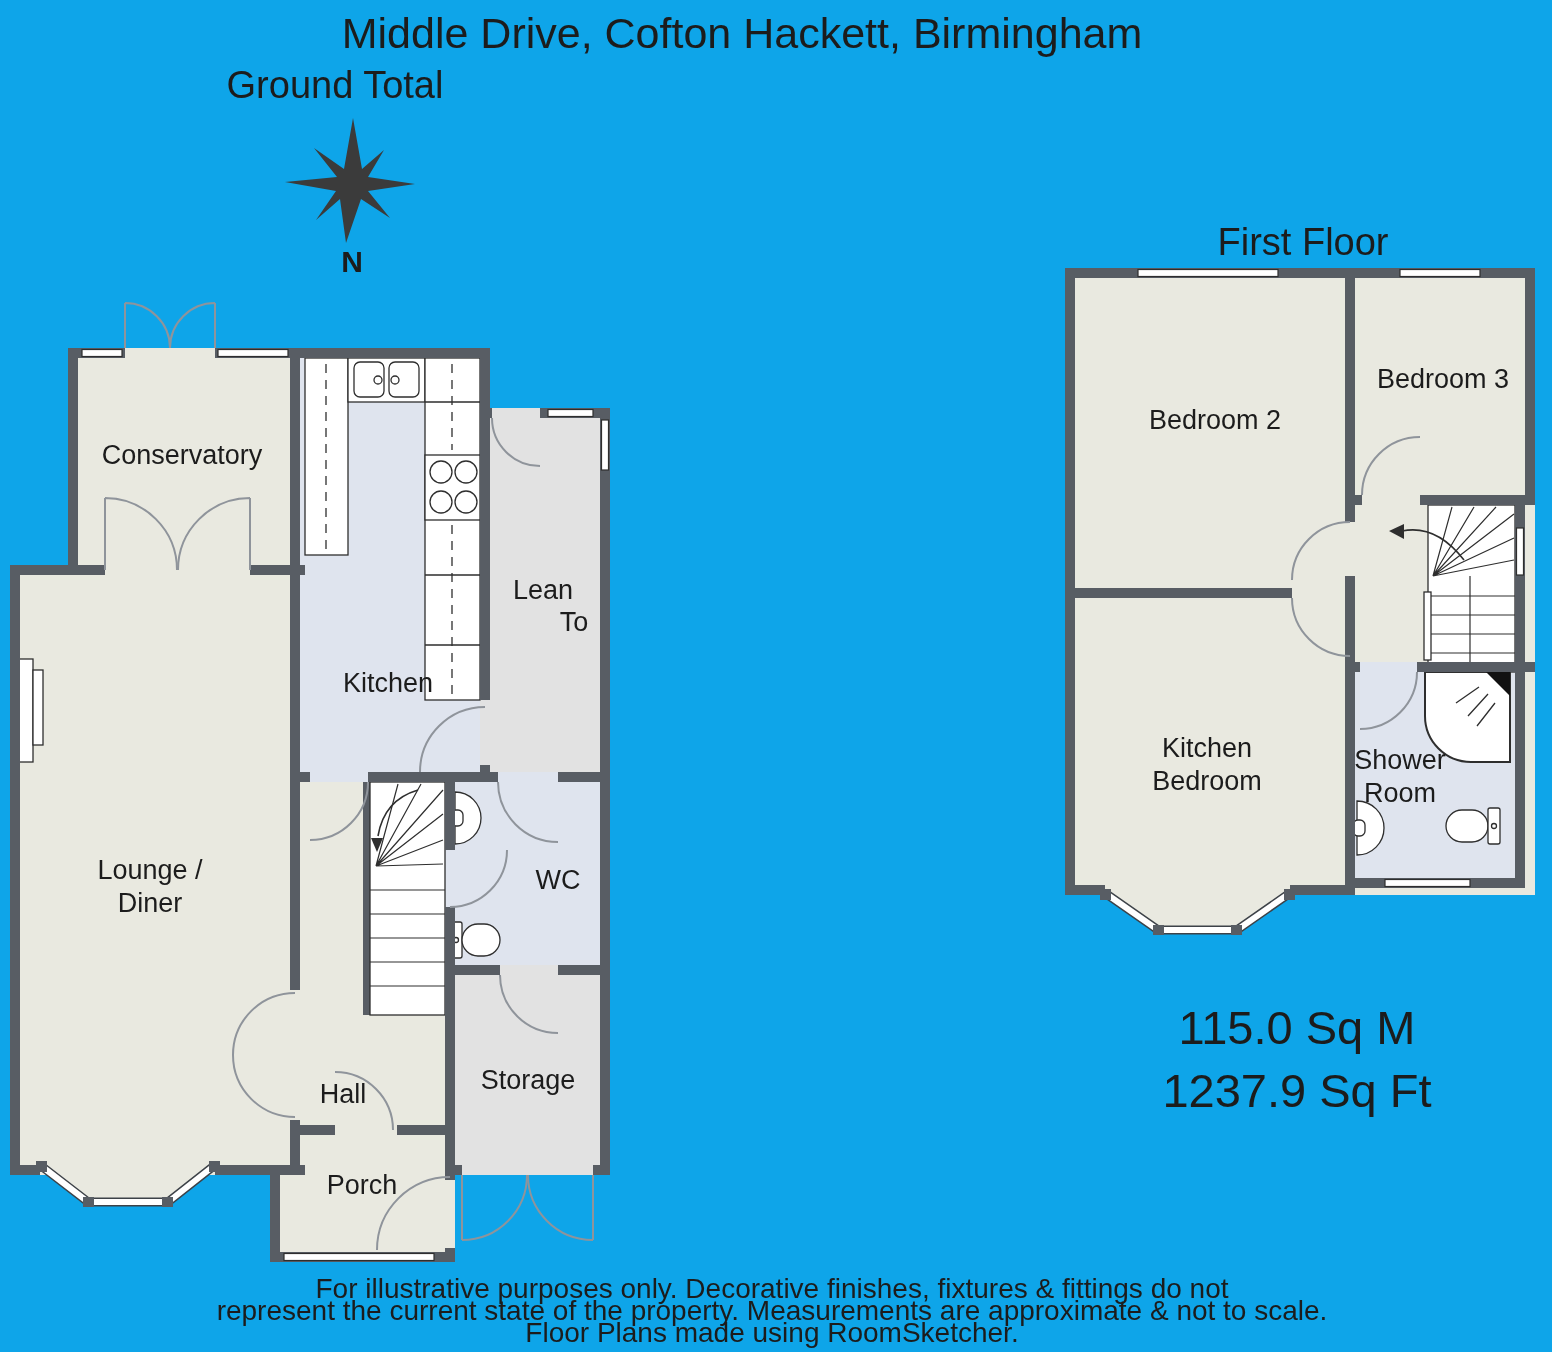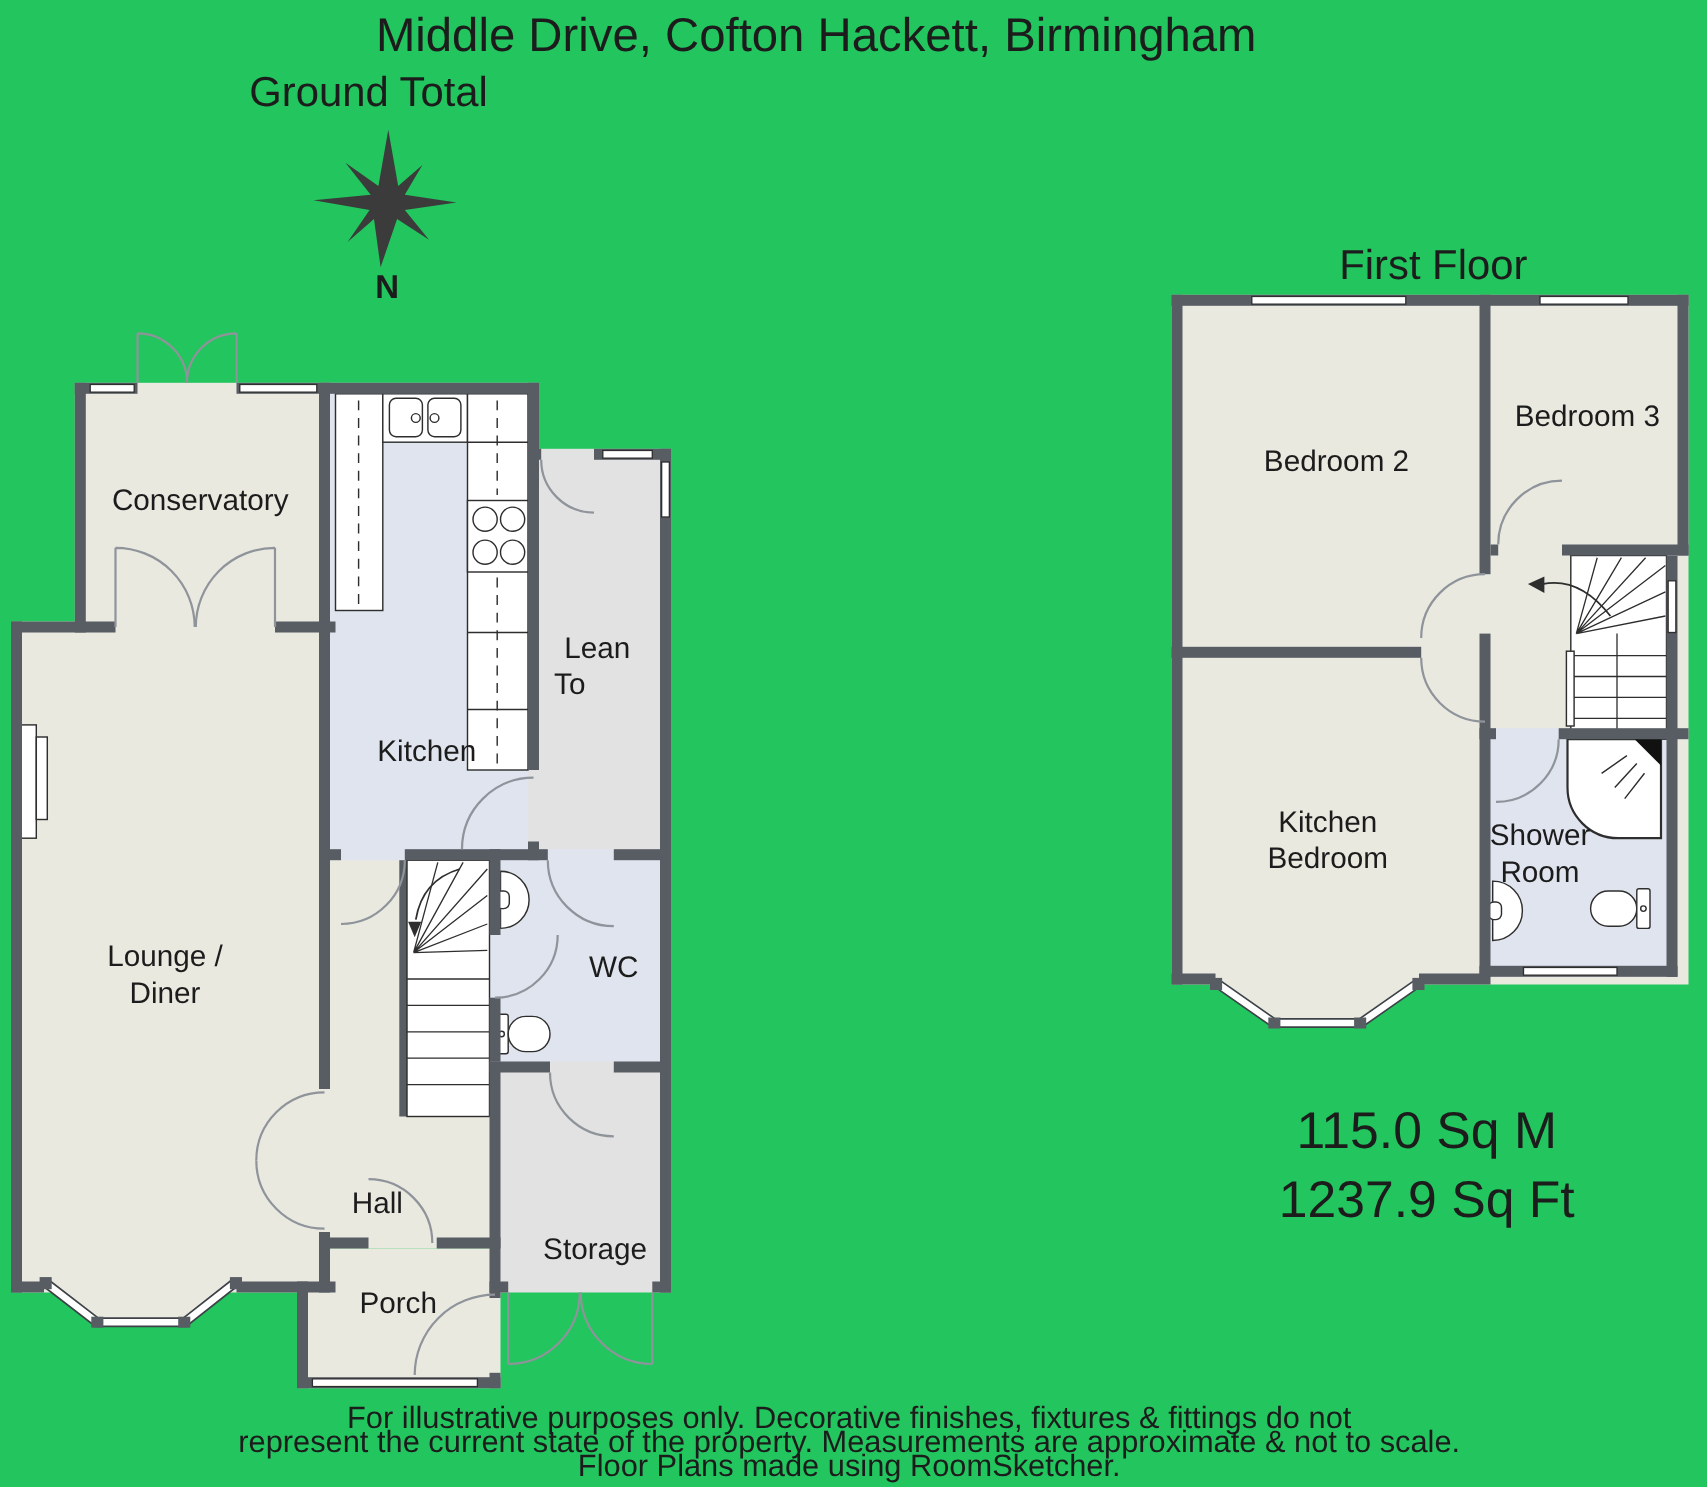--- a/index.html
+++ b/index.html
@@ -1,16 +1,16 @@
 <!DOCTYPE html>
 <html style="--wall: #585d64; --cream: #e9e9e0; --blue: #dfe4ee; --gray: #e2e2e2; --door: #8f949b;"><head>
 <meta charset="utf-8">
 <style>
   html,body{margin:0;padding:0;background:#ffffff;}
-  .canvas{position:relative;width:1552px;height:1352px;background:#22c55e;overflow:hidden;
+  .canvas{position:relative;width:1552px;height:1352px;background:#0ea5e9;overflow:hidden;
           font-family:"Liberation Sans",sans-serif;}
   svg{position:absolute;left:0;top:0;}
   .wall{fill:var(--wall);}
   .cream{fill:var(--cream);}
   .blue{fill:var(--blue);}
   .gray{fill:var(--gray);}
   .fx{fill:#fff;stroke:#2e2e2e;stroke-width:1.3;}
   .fxline{stroke:#2e2e2e;stroke-width:1.3;fill:none;}
   .dash{stroke:#2e2e2e;stroke-width:1.3;fill:none;stroke-dasharray:9 7;}
   .door{stroke:var(--door);stroke-width:2;fill:none;}
@@ -248,26 +248,26 @@
 </svg>
 
   <div class="lbl title" style="left:742px;top:33px;">Middle Drive, Cofton Hackett, Birmingham</div>
   <div class="lbl heading" style="left:335px;top:85px;">Ground Total</div>
   <div class="lbl north" style="left:352px;top:262px;">N</div>
   <div class="lbl heading" style="left:1303px;top:242px;">First Floor</div>
 
   <div class="lbl room" style="left:182px;top:455px;">Conservatory</div>
   <div class="lbl room" style="left:388px;top:683px;">Kitchen</div>
   <div class="lbl room" style="left:543px;top:590px;">Lean</div>
-  <div class="lbl room" style="left:518px;top:622px;">To</div>
+  <div class="lbl room" style="left:574px;top:622px;">To</div>
   <div class="lbl room" style="left:150px;top:870px;">Lounge /</div>
   <div class="lbl room" style="left:150px;top:903px;">Diner</div>
   <div class="lbl room" style="left:558px;top:880px;">WC</div>
   <div class="lbl room" style="left:343px;top:1070px;margin-top:24px;">Hall</div>
-  <div class="lbl room" style="left:528px;top:1136px;margin-left:13px;">Storage</div>
+  <div class="lbl room" style="left:528px;top:1080px;">Storage</div>
   <div class="lbl room" style="left:362px;top:1185px;">Porch</div>
 
   <div class="lbl room" style="left:1215px;top:420px;">Bedroom 2</div>
   <div class="lbl room" style="left:1443px;top:379px;">Bedroom 3</div>
   <div class="lbl room" style="left:1207px;top:748px;">Kitchen</div>
   <div class="lbl room" style="left:1207px;top:781px;">Bedroom</div>
   <div class="lbl room" style="left:1400px;top:760px;">Shower</div>
   <div class="lbl room" style="left:1400px;top:793px;">Room</div>
 
   <div class="lbl area" style="left:1297px;top:1027px;">115.0 Sq M</div>

